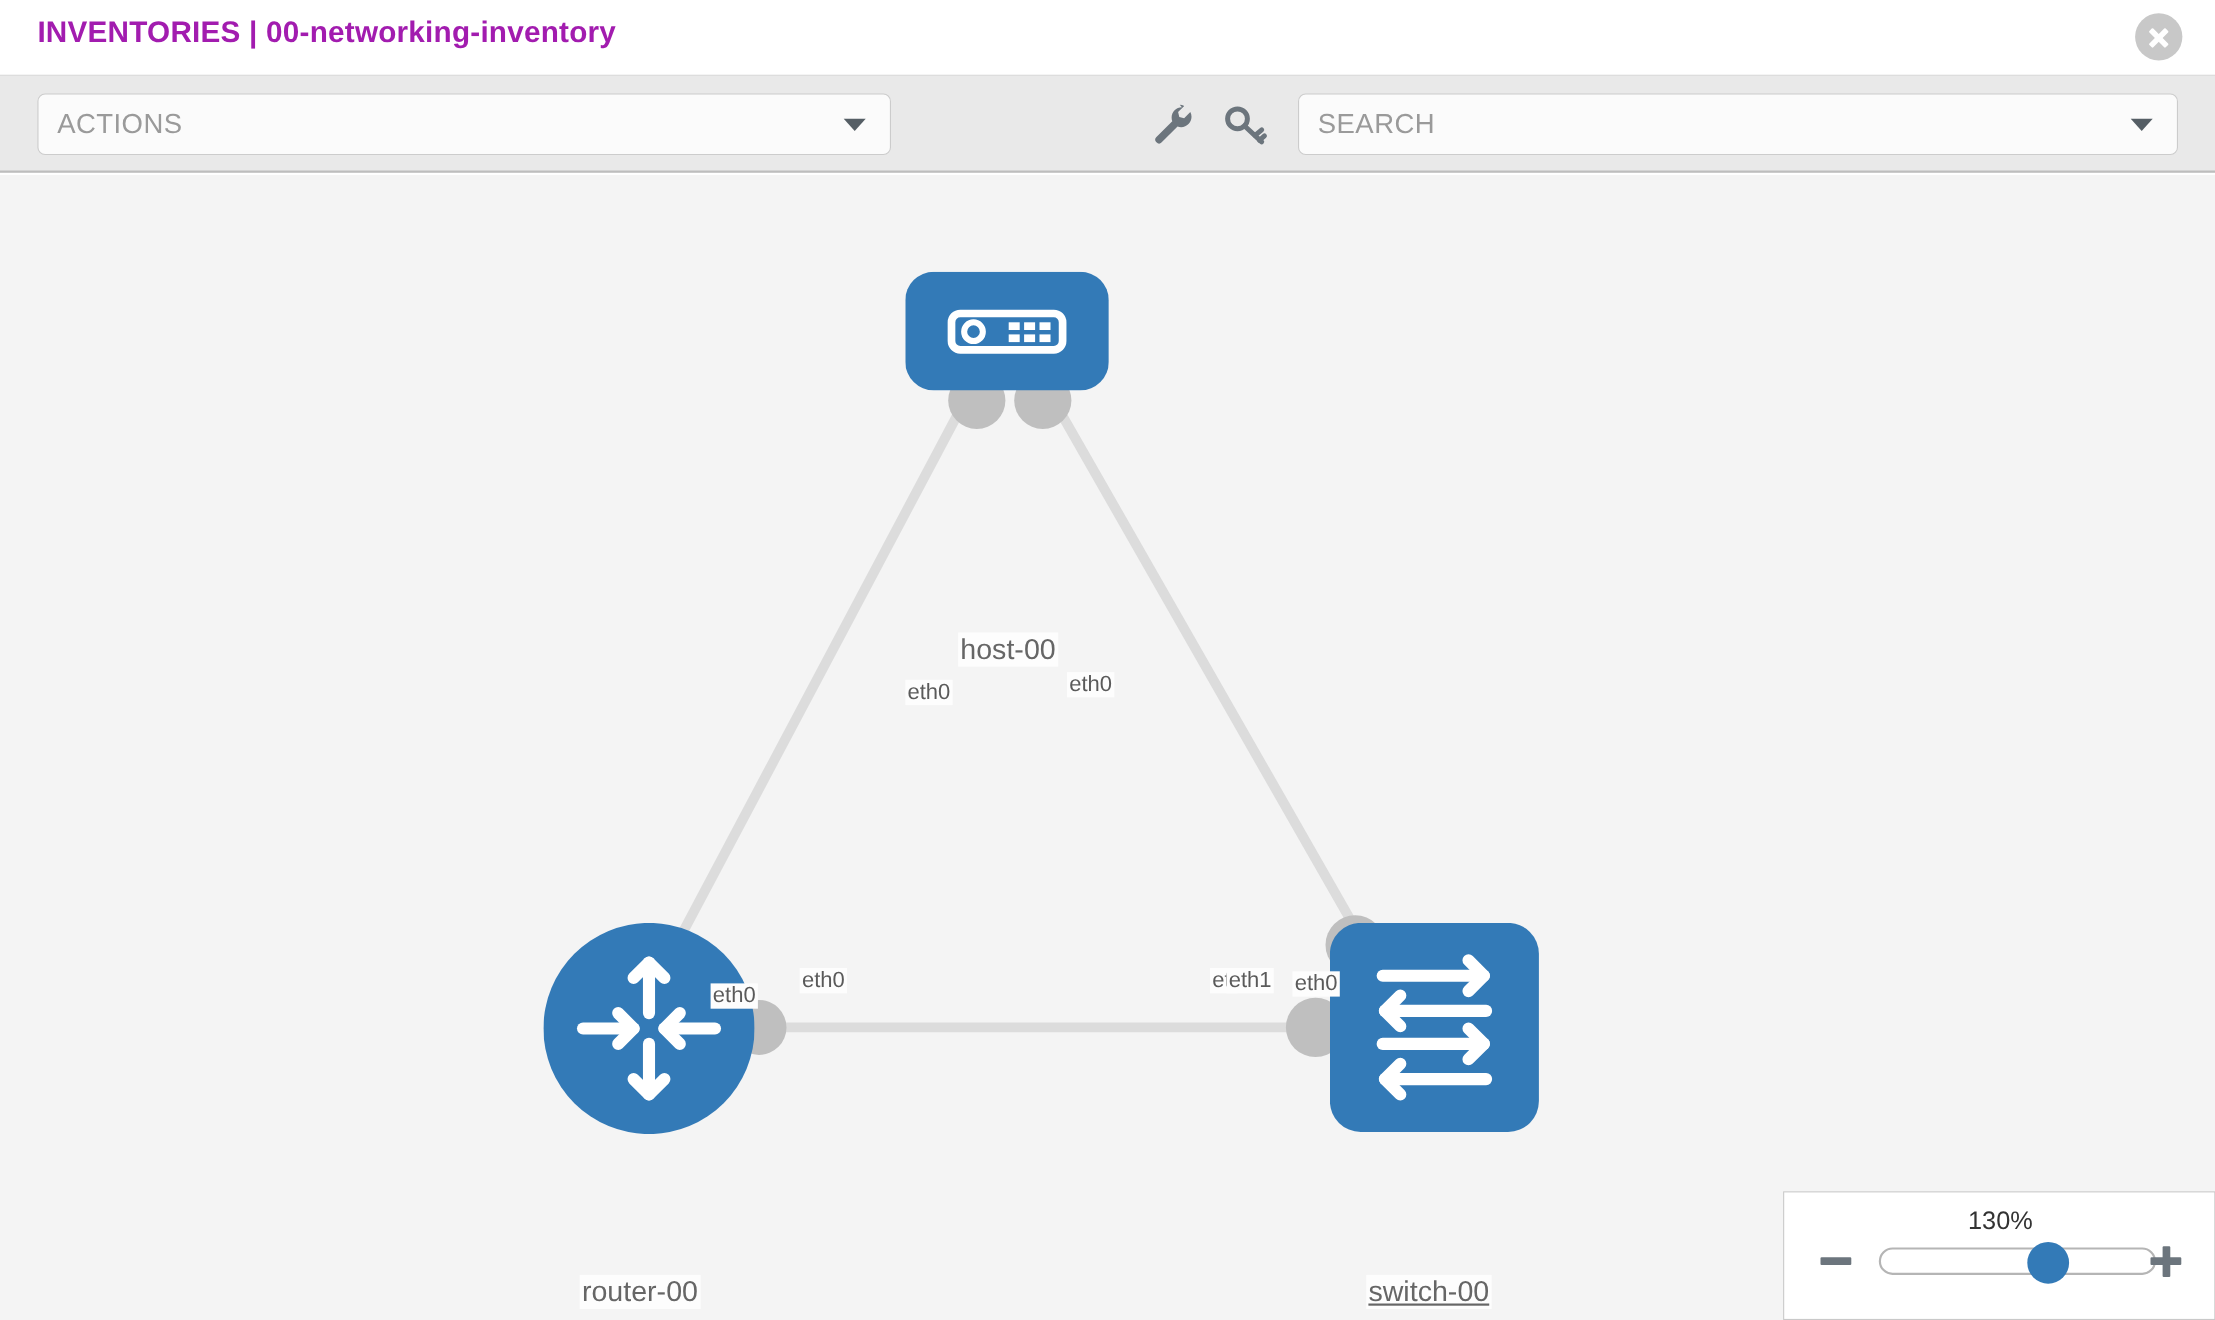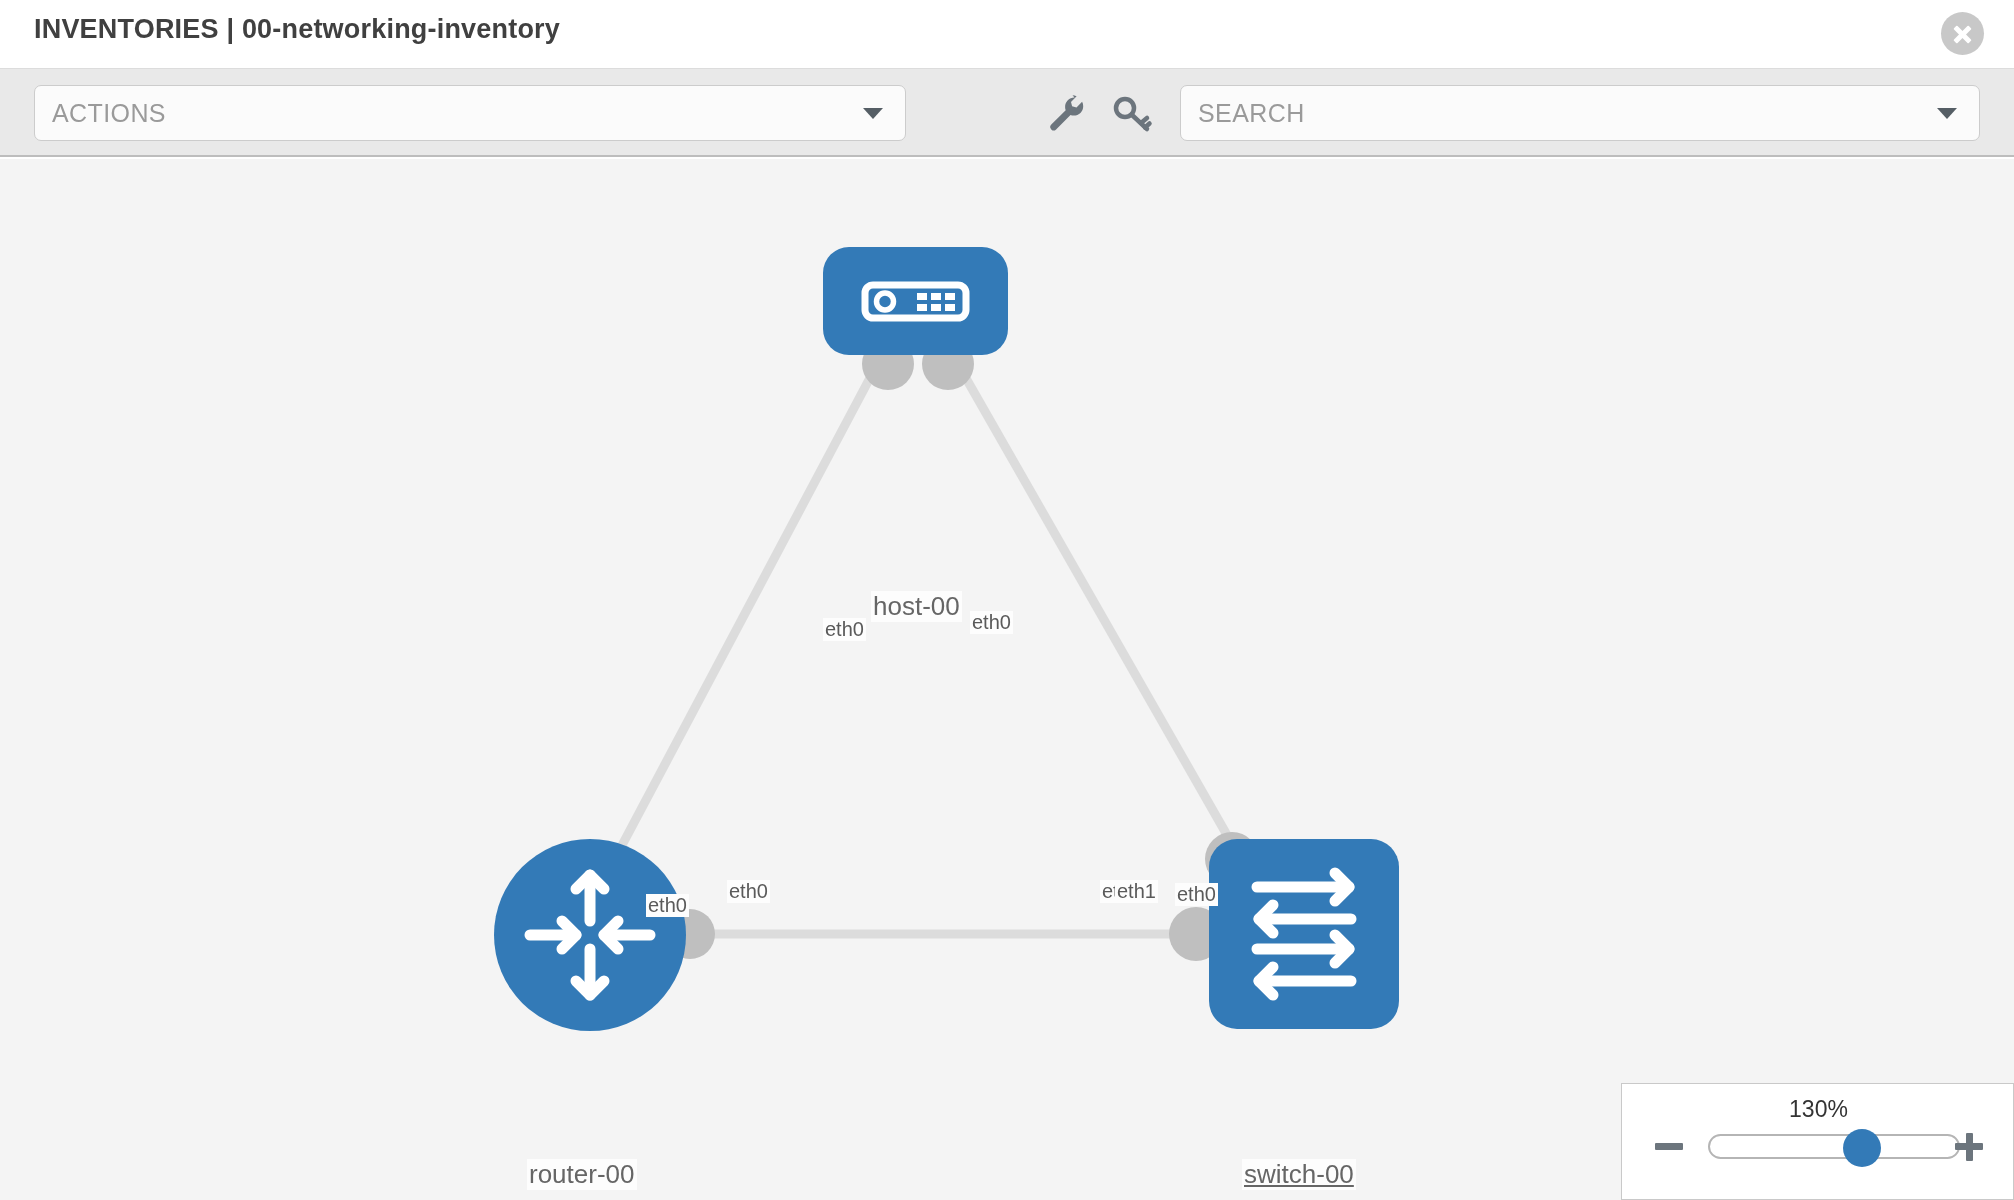--- a/index.html
+++ b/index.html
@@ -14,21 +14,21 @@
   
   .header {
     position: absolute; left: 0; top: 0;
     width: 2014px; height: 68px;
     background: #ffffff;
     display: flex; align-items: center;
   }
   .header-title {
     position: absolute; left: 34px; top: 14px;
     font-size: 27px; font-weight: bold;
-    color: #404040; letter-spacing: .2px;
+    color: #a21caf; letter-spacing: .2px;
     white-space: nowrap;
   }
   .close-btn {
     position: absolute; left: 1941px; top: 12px;
     width: 43px; height: 43px; border-radius: 50%;
     background: #c8c8c8;
     cursor: pointer;
   }
   .close-btn::before, .close-btn::after {
     content: ""; position: absolute;
@@ -42,21 +42,21 @@
   
   .toolbar {
     position: absolute; left: 0; top: 68px;
     width: 2014px; height: 89px;
     background: #e9e9e9;
     border-top: 1px solid #dcdcdc;
     border-bottom: 2px solid #bdbdbd;
   }
   .actions-select {
     position: absolute; left: 34px; top: 16px;
-    width: 872px; height: 56px;
+    width: 776px; height: 56px;
     background: #fbfbfb;
     border: 1px solid #cccccc;
     border-radius: 7px;
     display: flex; align-items: center;
     cursor: pointer;
   }
   .actions-select .label {
     margin-left: 17px;
     font-size: 25px; color: #9a9a9a; letter-spacing: .4px;
   }
@@ -264,21 +264,21 @@
             <path d="M142 80 H50"></path>
               <path d="M64 66 L50 80 L64 94"></path>
             <path d="M48 110 H140"></path>
               <path d="M126 96 L140 110 L126 124"></path>
             <path d="M142 142 H50"></path>
               <path d="M64 128 L50 142 L64 156"></path>
           </g>
         </svg>
       </div>
 
-      <div class="node-label" style="left:871px; top:432px;text-align:center;">host-00</div>
+      <div class="node-label" style="left:871px; top:416px;text-align:center;">host-00</div>
       <div class="node-label" style="left:527px; top:1000px;text-align:center;">router-00</div>
       <div class="node-label" style="left:1242px; top:1000px;text-decoration:underline;">switch-00</div>
 
       <div class="iface-label" style="left:823px; top:459px;">eth0</div>
       <div class="iface-label" style="left:970px; top:452px;">eth0</div>
       <div class="iface-label" style="left:646px; top:735px;">eth0</div>
       <div class="iface-label" style="left:1175px; top:724px;">eth0</div>
       <div class="iface-label" style="left:727px; top:721px;">eth0</div>
       <div class="iface-label" style="left:1100px; top:721px;">etl</div>
       <div class="iface-label" style="left:1115px; top:721px;text-align:right;">eth1</div>

